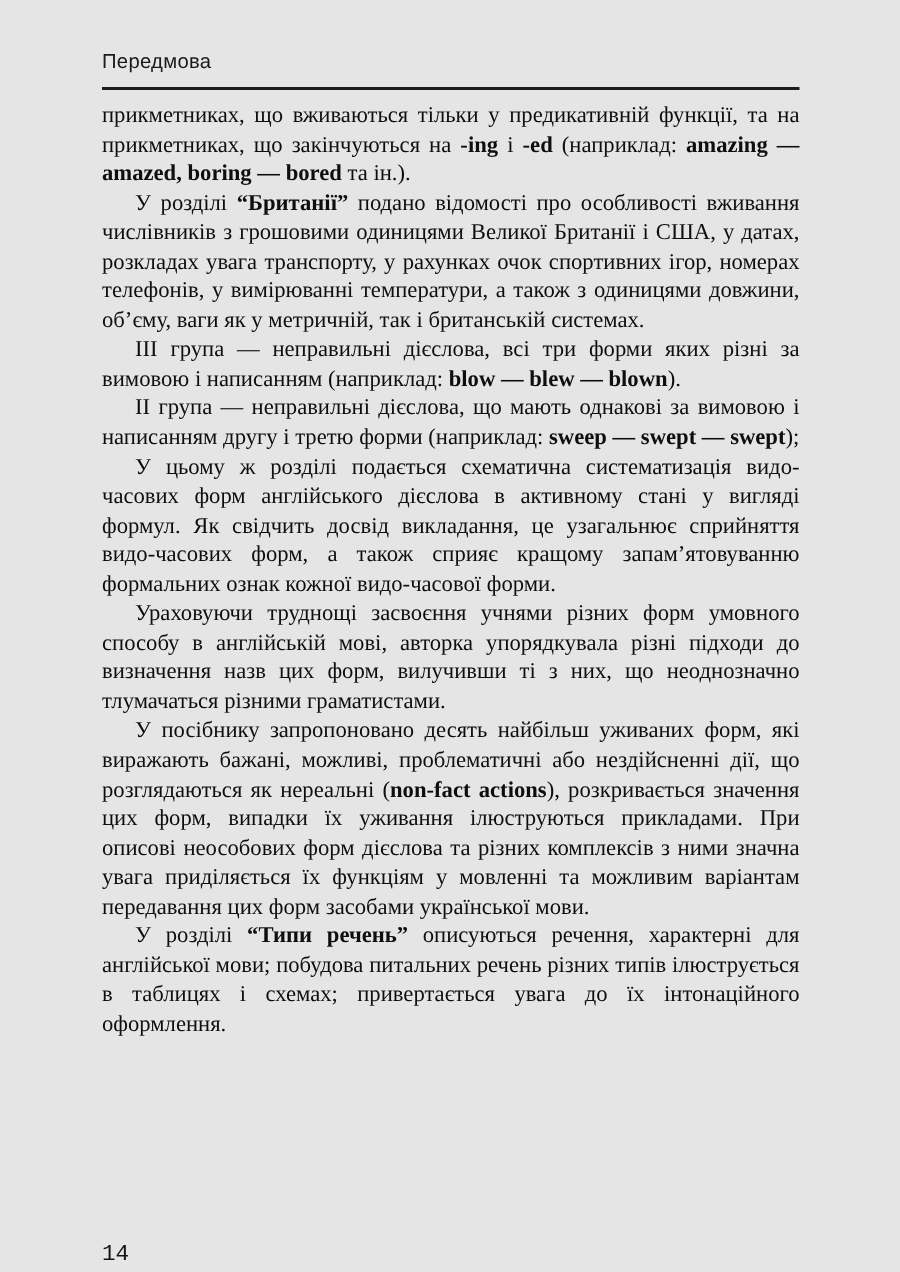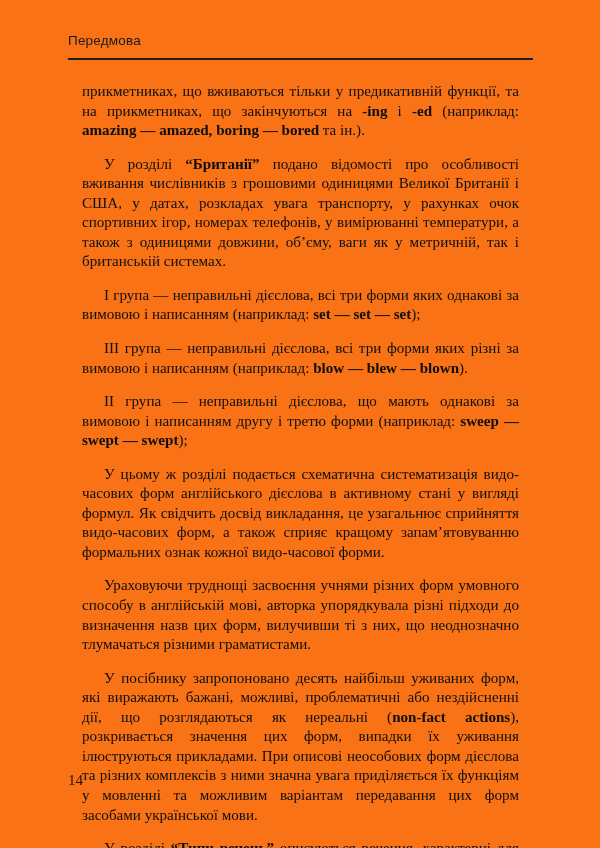--- a/index.html
+++ b/index.html
@@ -4,21 +4,21 @@
 <style>
   html, body {
     margin: 0;
     padding: 0;
     background: #ffffff;
   }
   .page {
     position: relative;
     width: 600px;
     height: 848px;
-    background: #f97316;
+    background: #e5e5e5;
     overflow: hidden;
     box-sizing: border-box;
   }
   .running-head {
     position: absolute;
     left: 68px;
     top: 33px;
     font-family: "Liberation Sans", sans-serif;
     font-size: 13.5px;
     letter-spacing: 0.2px;
@@ -41,52 +41,51 @@
     font-family: "Liberation Serif", "DejaVu Serif", serif;
     font-size: 15.1px;
     line-height: 19.55px;
     color: #0e0e0e;
     text-align: justify;
     text-justify: inter-word;
     -webkit-hyphens: none;
     hyphens: none;
   }
   .para {
-    margin: 14px;
+    margin: 0;
     text-indent: 22px;
     text-align: justify;
   }
   .para.no-indent {
     text-indent: 0;
   }
   .para b {
     font-weight: bold;
   }
   .folio {
     position: absolute;
     left: 68px;
-    top: 772px;
-    font-family: Liberation Serif, serif;
+    top: 827px;
+    font-family: Liberation Mono, monospace;
     font-size: 15.1px;
     color: #141414;
   }
 </style>
 </head>
 <body>
 
 <div class="page">
 
   <div class="running-head">Передмова</div>
 
   <div class="head-rule"></div>
 
   <div class="body-col" id="body-col">
       <p class="para no-indent"><span>прикметниках, що вживаються тільки у предикативній функції, та на прикметниках, що закінчуються на </span><b>-ing</b><span> і </span><b>-ed</b><span> (наприклад: </span><b>amazing — amazed, boring — bored</b><span> та ін.).</span></p>
       <p class="para"><span>У розділі </span><b>“Британії”</b><span> подано відомості про особливості вживання числівників з грошовими одиницями Великої Британії і США, у датах, розкладах увага транспорту, у рахунках очок спортивних ігор, номерах телефонів, у вимірюванні температури, а також з одиницями довжини, об’єму, ваги як у метричній, так і британській системах.</span></p>
-      <p class="para"><span>I група — неправильні дієслова, всі три форми яких однакові за вимовою і написанням (наприклад: </span><b>set — set — set</b><span>);</span></p>
       <p class="para"><span>III група — неправильні дієслова, всі три форми яких різні за вимовою і написанням (наприклад: </span><b>blow — blew — blown</b><span>).</span></p>
       <p class="para"><span>II група — неправильні дієслова, що мають однакові за вимовою і написанням другу і третю форми (наприклад: </span><b>sweep — swept — swept</b><span>);</span></p>
       <p class="para"><span>У цьому ж розділі подається схематична систематизація видо-часових форм англійського дієслова в активному стані у вигляді формул. Як свідчить досвід викладання, це узагальнює сприйняття видо-часових форм, а також сприяє кращому запам’ятовуванню формальних ознак кожної видо-часової форми.</span></p>
       <p class="para"><span>Ураховуючи труднощі засвоєння учнями різних форм умовного способу в англійській мові, авторка упорядкувала різні підходи до визначення назв цих форм, вилучивши ті з них, що неоднозначно тлумачаться різними граматистами.</span></p>
       <p class="para"><span>У посібнику запропоновано десять найбільш уживаних форм, які виражають бажані, можливі, проблематичні або нездійсненні дії, що розглядаються як нереальні (</span><b>non-fact actions</b><span>), розкривається значення цих форм, випадки їх уживання ілюструються прикладами. При описові неособових форм дієслова та різних комплексів з ними значна увага приділяється їх функціям у мовленні та можливим варіантам передавання цих форм засобами української мови.</span></p>
       <p class="para"><span>У розділі </span><b>“Типи речень”</b><span> описуються речення, характерні для англійської мови; побудова питальних речень різних типів ілюструється в таблицях і схемах; привертається увага до їх інтонаційного оформлення.</span></p>
     </div>
 
   <div class="folio">14</div>
 

